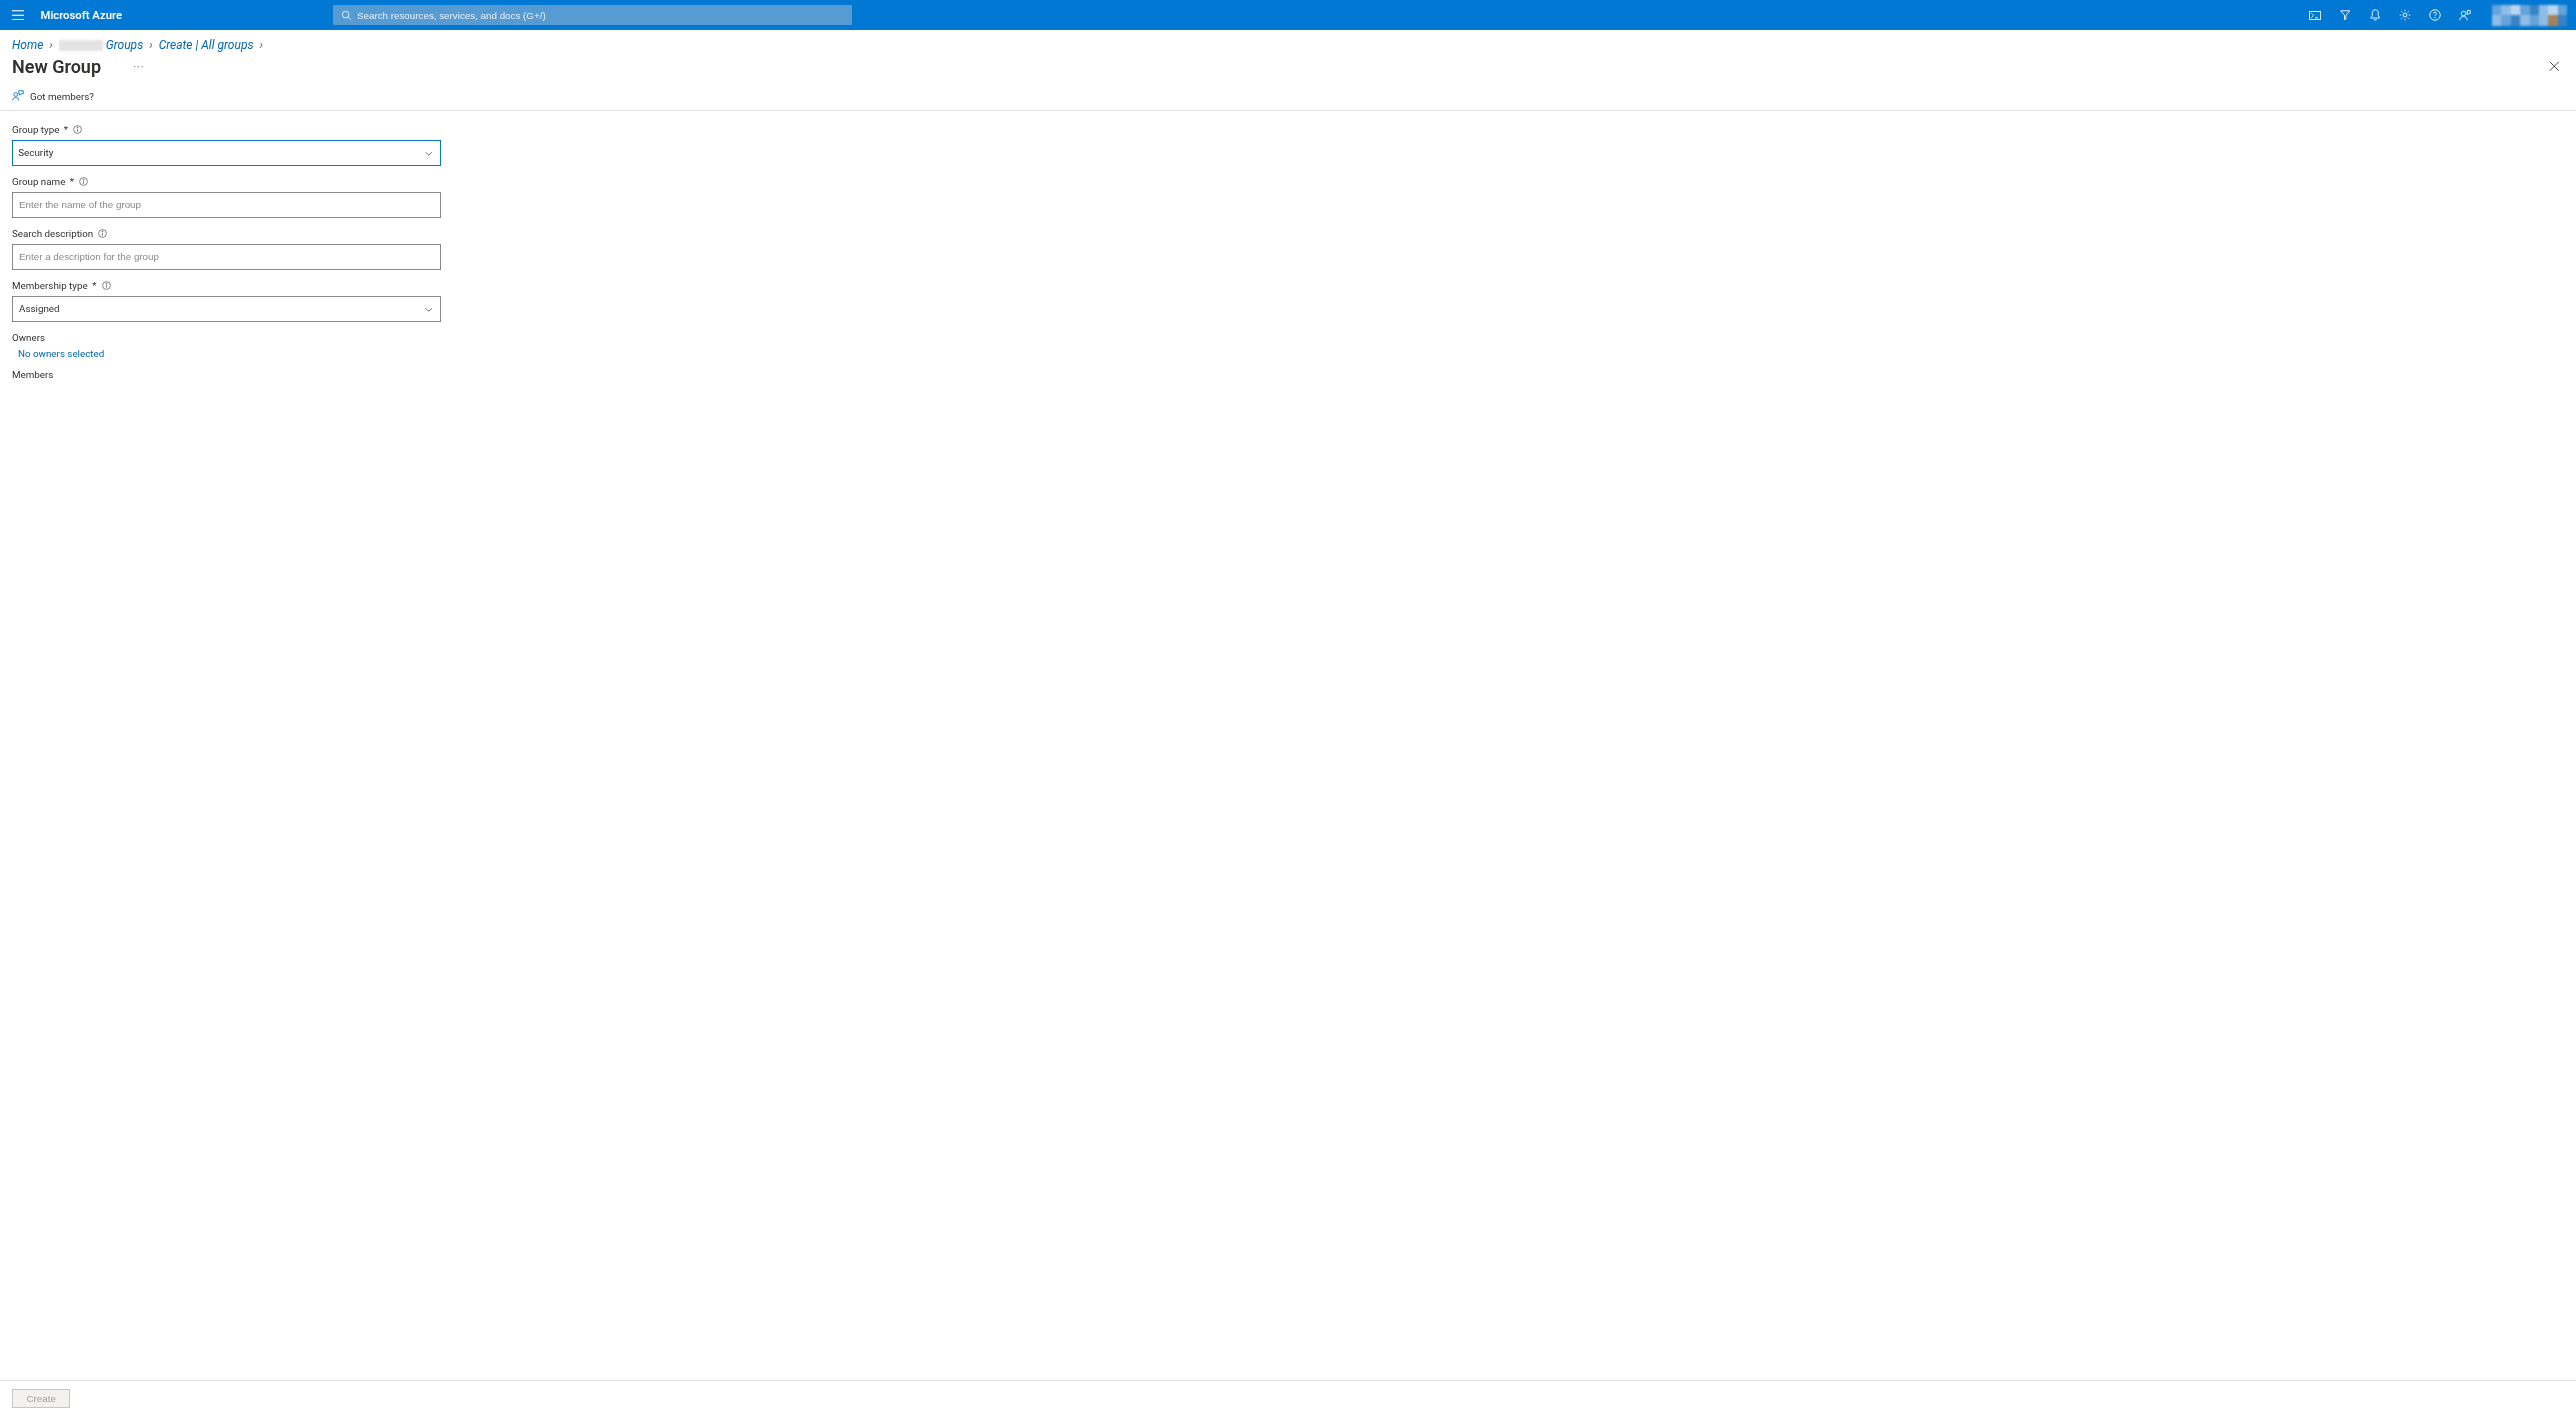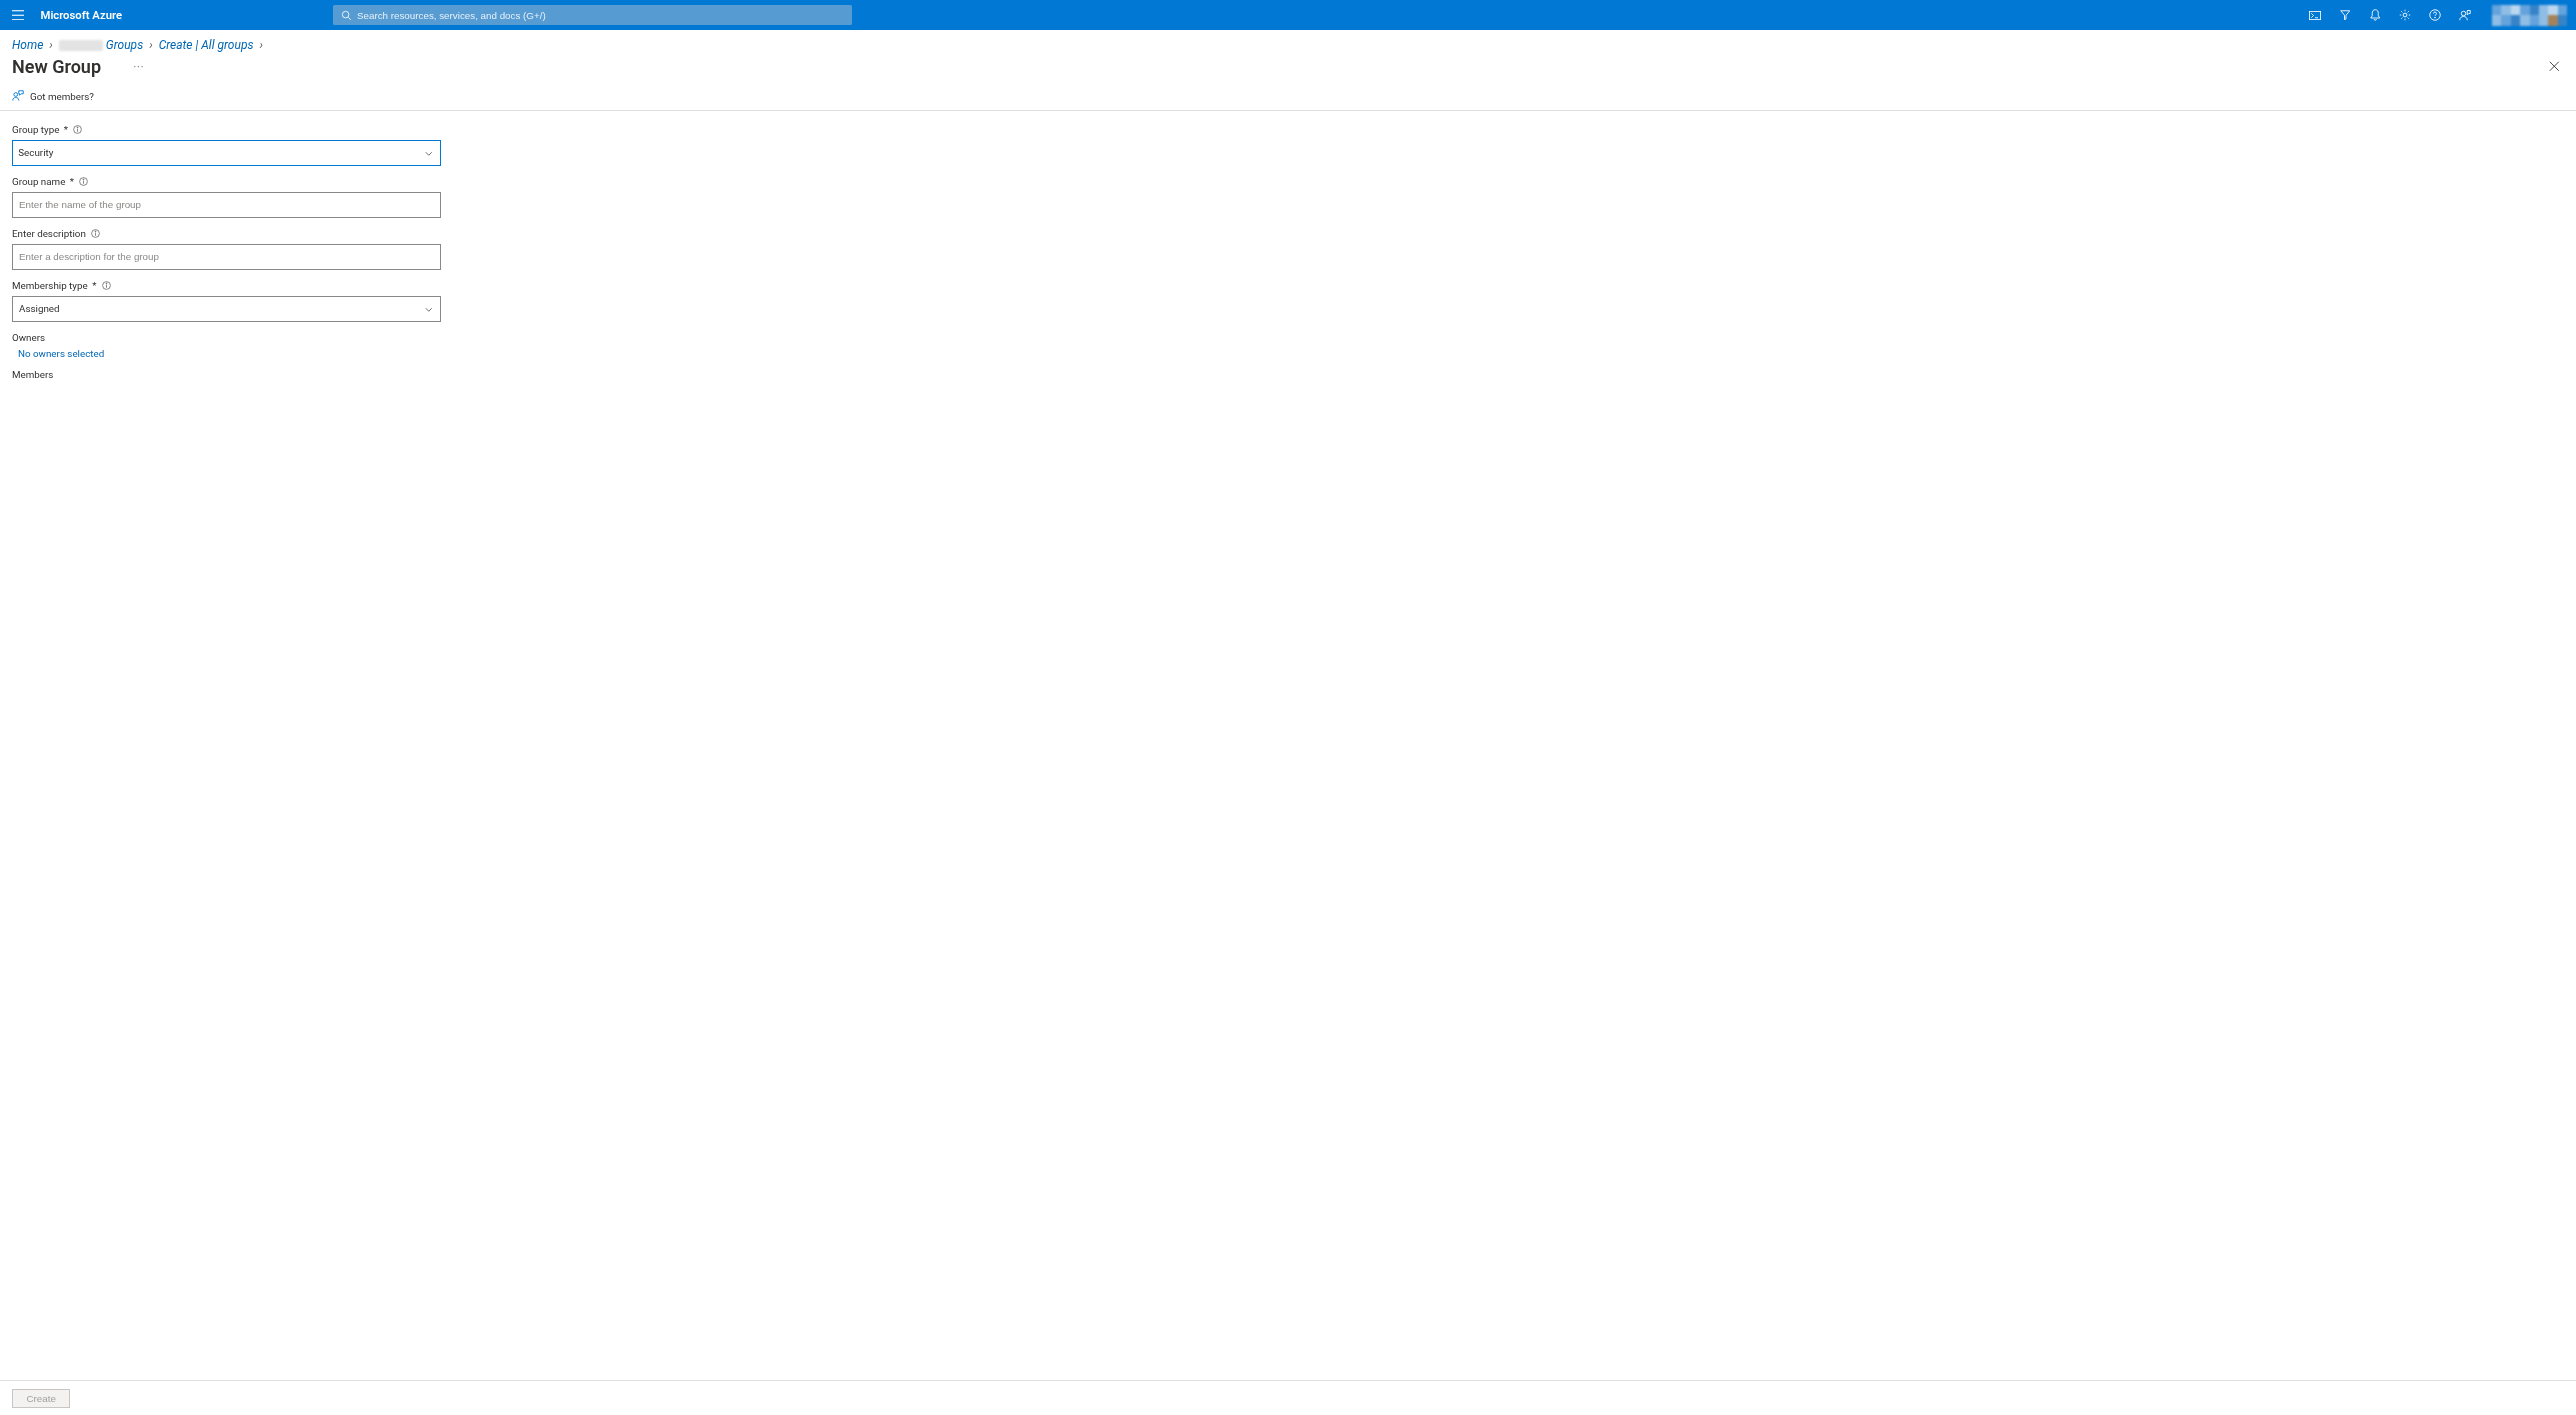--- a/index.html
+++ b/index.html
@@ -331,21 +331,21 @@
         </svg>
       </span>
     </div>
     <div class="text-box">
       <input placeholder="Enter the name of the group" style="">
     </div>
   </div>
 
   <div class="field-block">
     <div class="field-label">
-      <span>Enter description</span>
+      <span>Search description</span>
       <span class="info-ic">
         <svg width="9" height="9" viewBox="0 0 12 12" fill="none" stroke="#605e5c" stroke-width="1">
           <circle cx="6" cy="6" r="5.2"></circle>
             <line x1="6" y1="5" x2="6" y2="9"></line>
             <circle cx="6" cy="3.3" r="0.6" fill="#605e5c"></circle>
         </svg>
       </span>
     </div>
     <div class="text-box">
       <input placeholder="Enter a description for the group" style="">

